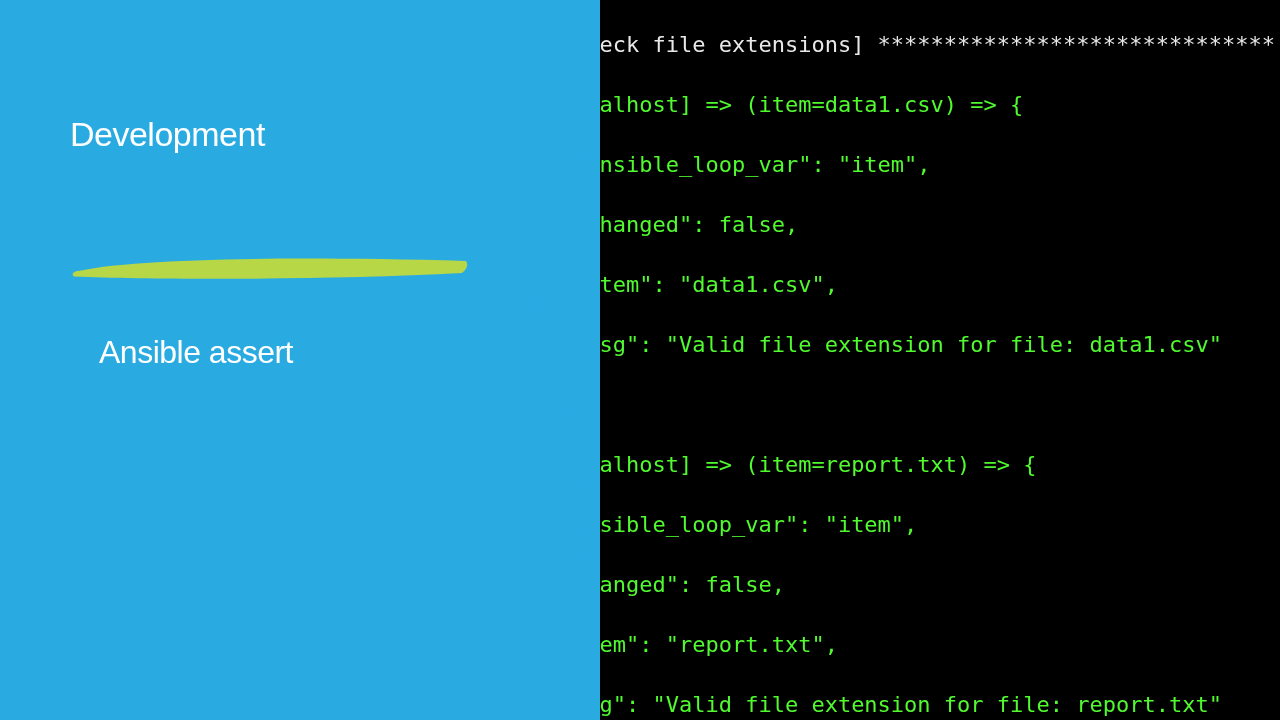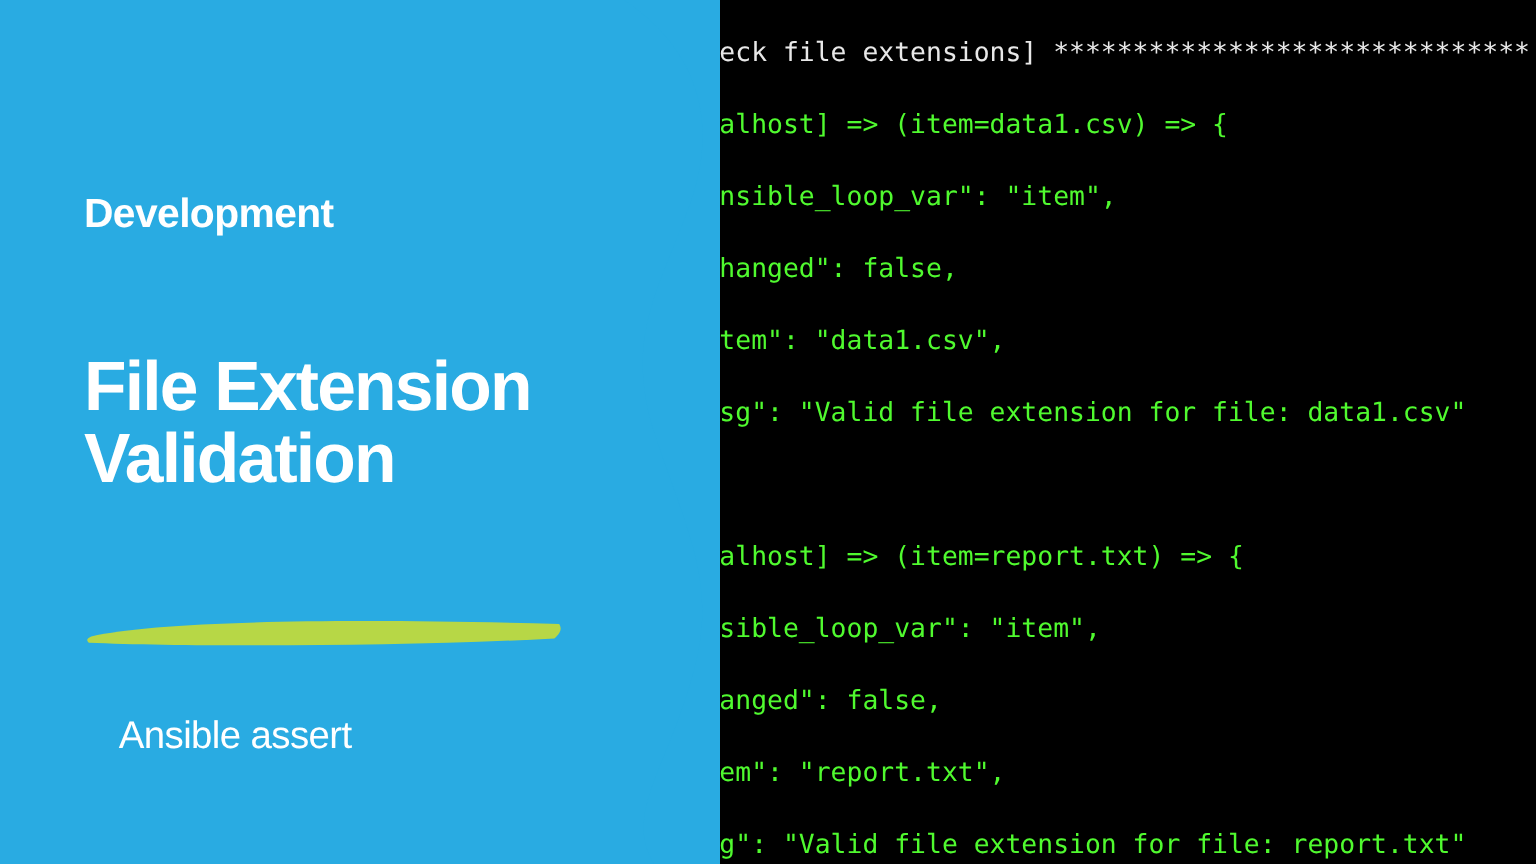--- a/index.html
+++ b/index.html
@@ -14,21 +14,21 @@
   .terminal .line { display: block; }
   .w { color: #e8e8e8; }
   .g { color: #50fa2f; }
   .blue-panel {
     position: absolute; left: 0; top: 0; width: 600px; height: 720px;
     background: #29abe2;
   }
   .panel-content {
     position: absolute; left: 70px; top: 115px; color: #fff; z-index: 5;
   }
-  .category { font-size: 34px; font-weight: 700; letter-spacing: -0.5px; margin-top: 44px; }
+  .category { font-size: 34px; font-weight: 400; letter-spacing: -0.5px; }
   .title { margin-top: 95px; font-size: 58px; line-height: 60px; font-weight: 600; letter-spacing: -1.5px; }
   .underline {
     margin-top: 100px; width: 400px; height: 26px;
   }
   .subtitle { margin-top: 50px; font-size: 32px; font-weight: 400; letter-spacing: -0.5px; margin-left: 29px; }
 </style>
 </head>
 <body>
 
 <div class="stage">
@@ -65,23 +65,19 @@
       M0,0 L520,0
       C 580,40 600,100 575,170
       C 550,240 520,280 545,360
       C 575,450 600,490 575,570
       C 555,640 520,680 545,720
       L0,720 Z"></path>
   </svg>
 
   <div class="panel-content">
     <div class="category">Development</div>
-    <div class="title">
-      <div>File Extension</div>
-      <div>Validation</div>
-    </div>
     <svg class="underline" viewBox="0 0 400 30" preserveAspectRatio="none">
       <path fill="#b7d746" d="M6,20 C 60,6 200,2 396,8 C 398,12 398,16 392,22 C 260,30 90,30 4,26 C 2,24 2,22 6,20 Z"></path>
     </svg>
     <div class="subtitle">Ansible assert</div>
   </div>
 
 </div>
 
 </body></html>

